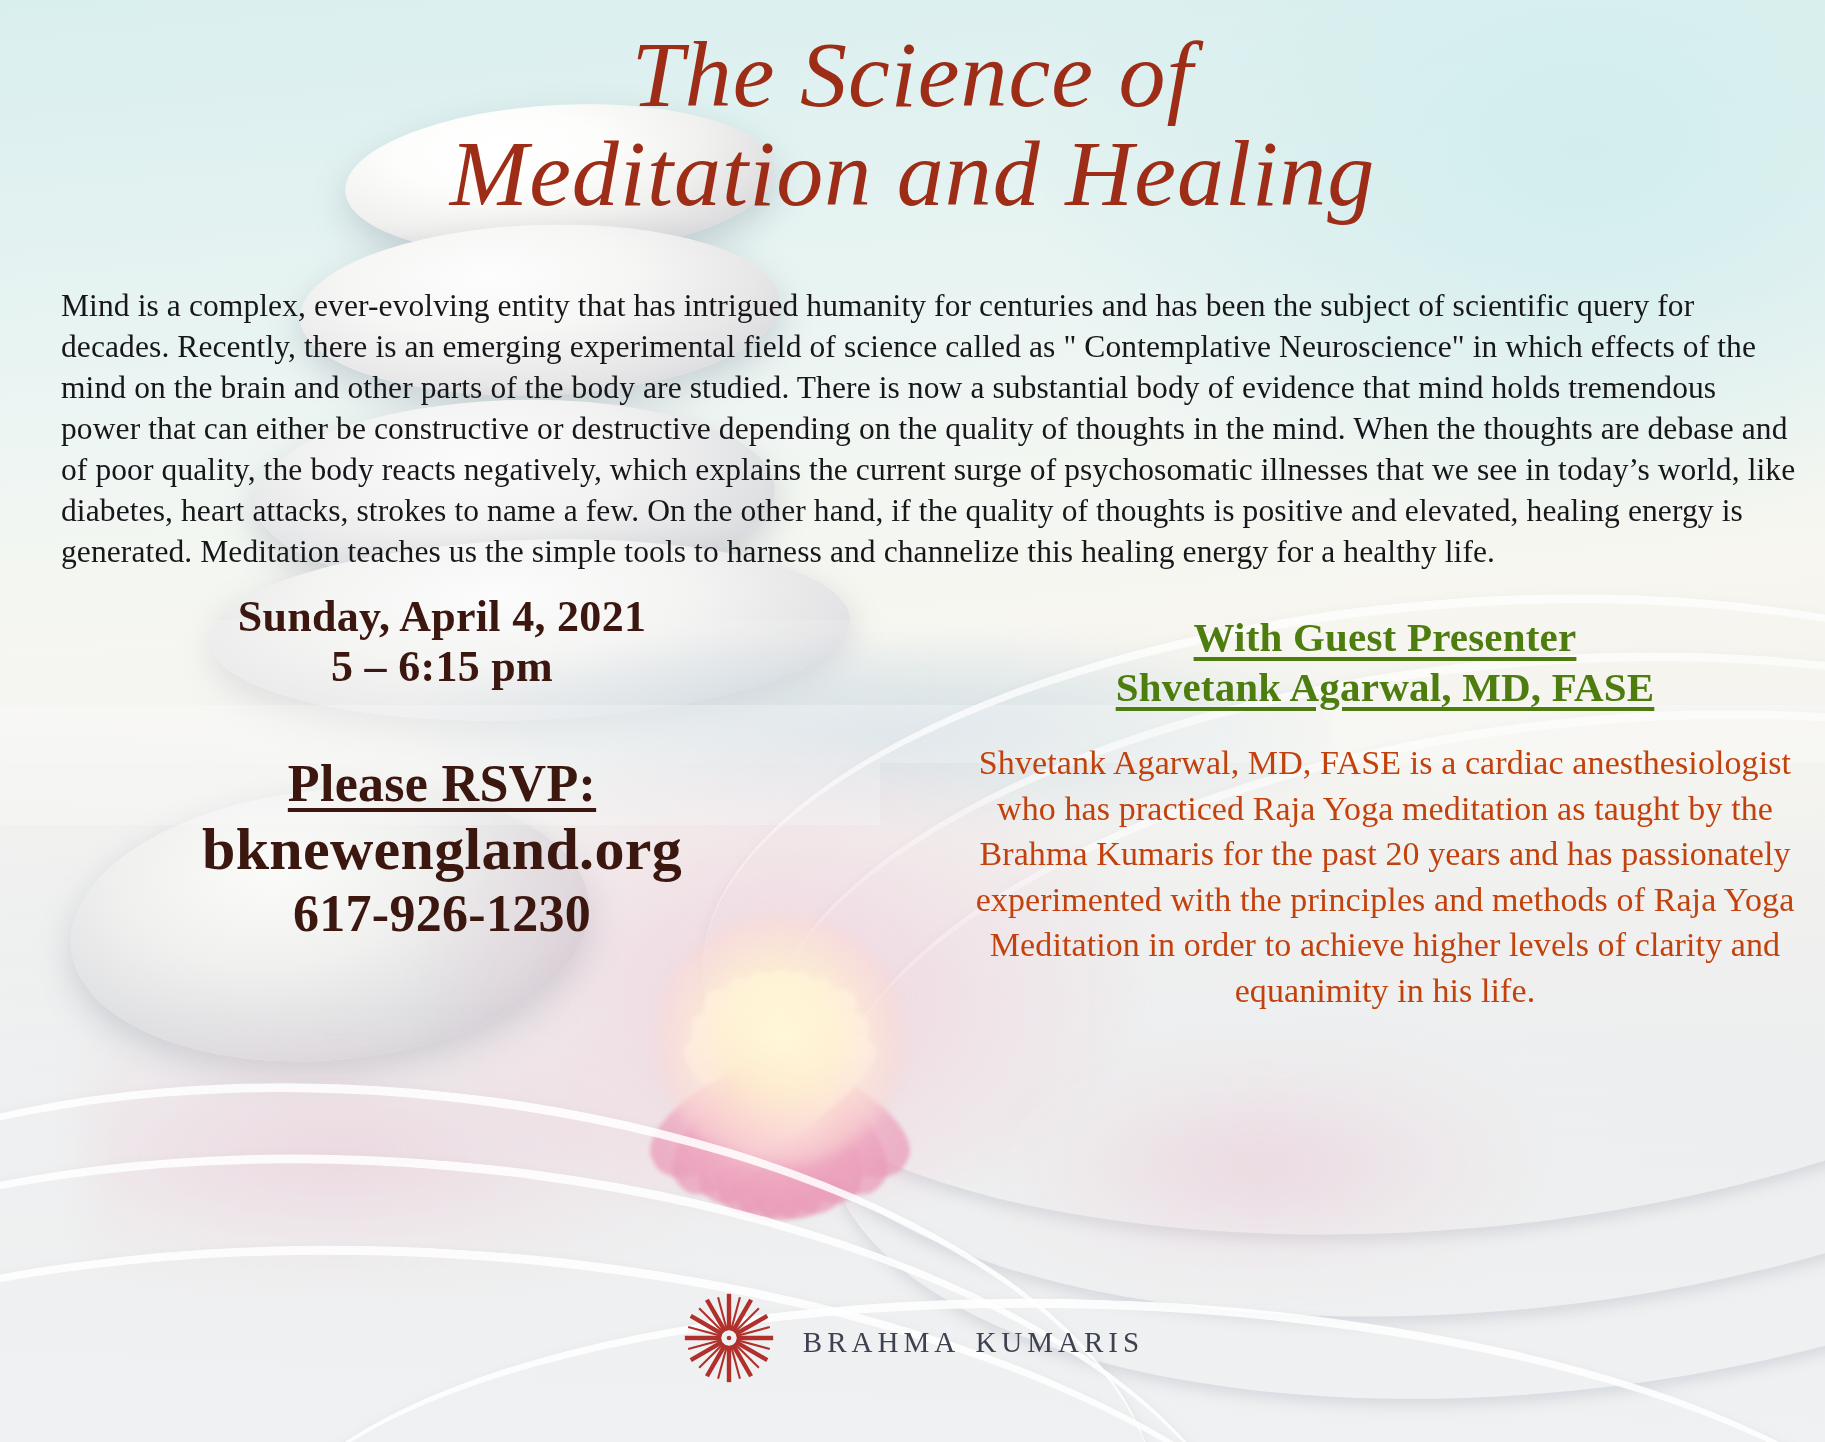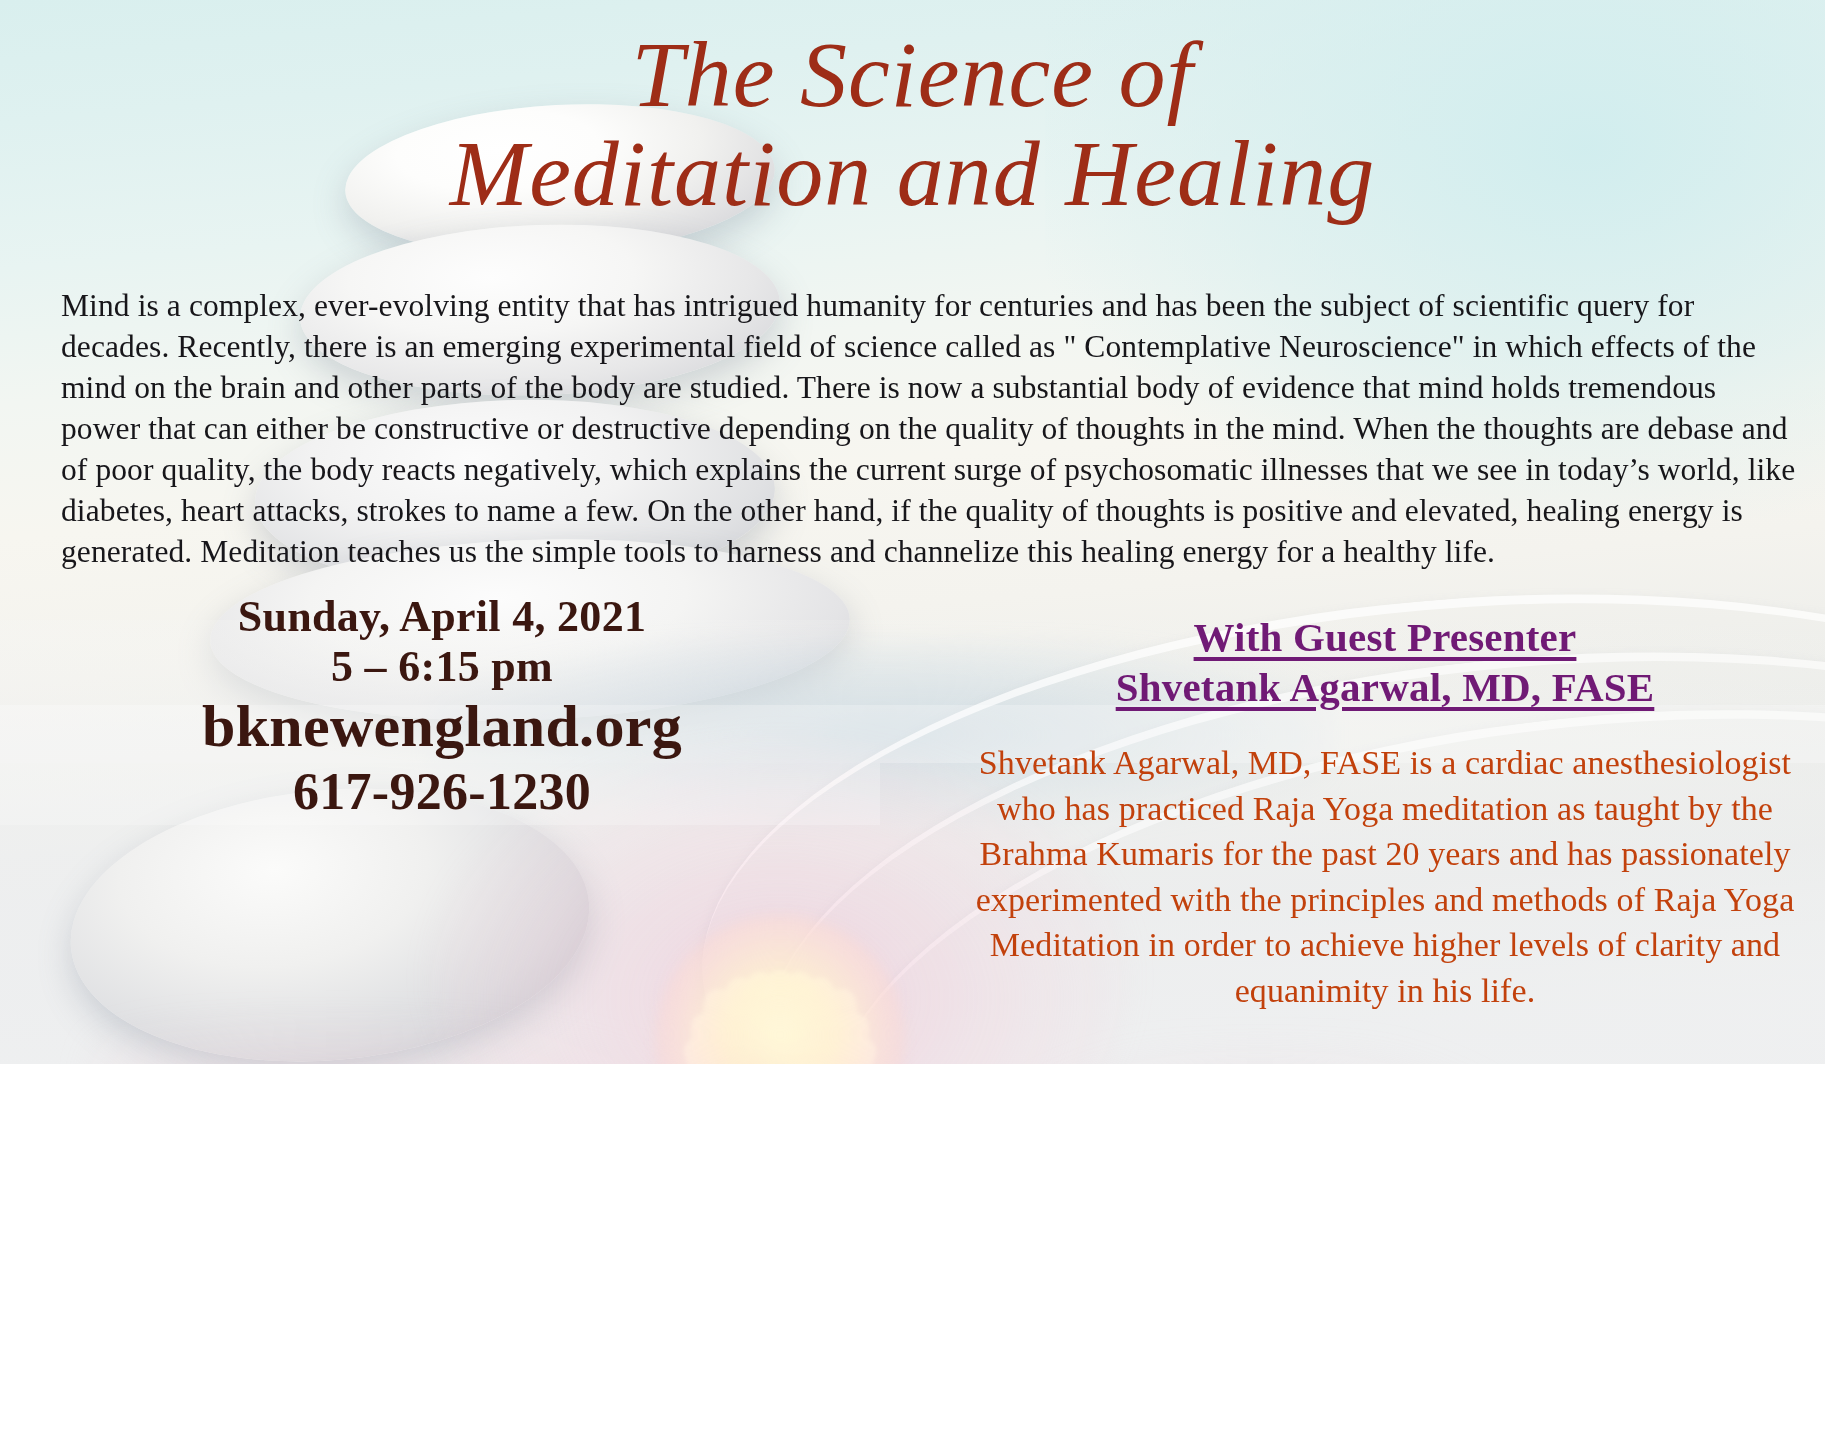--- a/index.html
+++ b/index.html
@@ -8,21 +8,21 @@
     padding: 0;
     background: #ffffff;
   }
   body {
     font-family: "Liberation Serif", "DejaVu Serif", serif;
   }
 
   #poster {
     position: relative;
     width: 1825px;
-    height: 1064px;
+    height: 1442px;
     overflow: hidden;
     background: #e6f3f2;
   }
 
   
   .bg-layer { position: absolute; pointer-events: none; }
 
   
   .bg-sky {
     left: 0; top: 0; width: 100%; height: 100%;
@@ -217,21 +217,21 @@
   }
 
   .right-col {
     position: absolute;
     left: 975px;
     top: 612px;
     width: 820px;
     text-align: center;
   }
   .presenter-head {
-    color: #701a75;
+    color: #4d7c0f;
     font-weight: bold;
     font-size: 41px;
     line-height: 1.22;
     text-decoration: underline;
     text-underline-offset: 6px;
     text-decoration-thickness: 4px;
     letter-spacing: 0.2px;
   }
   .presenter-bio {
     margin-top: 28px;
@@ -317,20 +317,21 @@
       <div class="title-line title-line-2">Meditation and Healing</div>
     </div>
 
     <div class="body-para">Mind is a complex, ever-evolving entity that has intrigued humanity for centuries and has been the subject of scientific query for decades. Recently, there is an emerging experimental field of science called as " Contemplative Neuroscience" in which effects of the mind on the brain and other parts of the body are studied. There is now a substantial body of evidence that mind holds tremendous power that can either be constructive or destructive depending on the quality of thoughts in the mind. When the thoughts are debase and of poor quality, the body reacts negatively, which explains the current surge of psychosomatic illnesses that we see in today’s world, like diabetes, heart attacks, strokes to name a few. On the other hand, if the quality of thoughts is positive and elevated, healing energy is generated. Meditation teaches us the simple tools to harness and channelize this healing energy for a healthy life.</div>
 
     <div class="left-col">
       <div class="dt-line">Sunday, April 4, 2021</div>
       <div class="dt-line">5 – 6:15 pm</div>
 
 
+      <div class="rsvp-label">Please RSVP:</div>
       <div class="rsvp-site">bknewengland.org</div>
       <div class="rsvp-phone">617-926-1230</div>
     </div>
 
     <div class="right-col">
       <div class="presenter-head">With Guest Presenter</div>
       <div class="presenter-head">Shvetank Agarwal, MD, FASE</div>
       <div class="presenter-bio">Shvetank Agarwal, MD, FASE is a cardiac anesthesiologist who has practiced Raja Yoga meditation as taught by the Brahma Kumaris for the past 20 years and has passionately experimented with the principles and methods of Raja Yoga Meditation in order to achieve higher levels of clarity and equanimity in his life.</div>
     </div>
 

